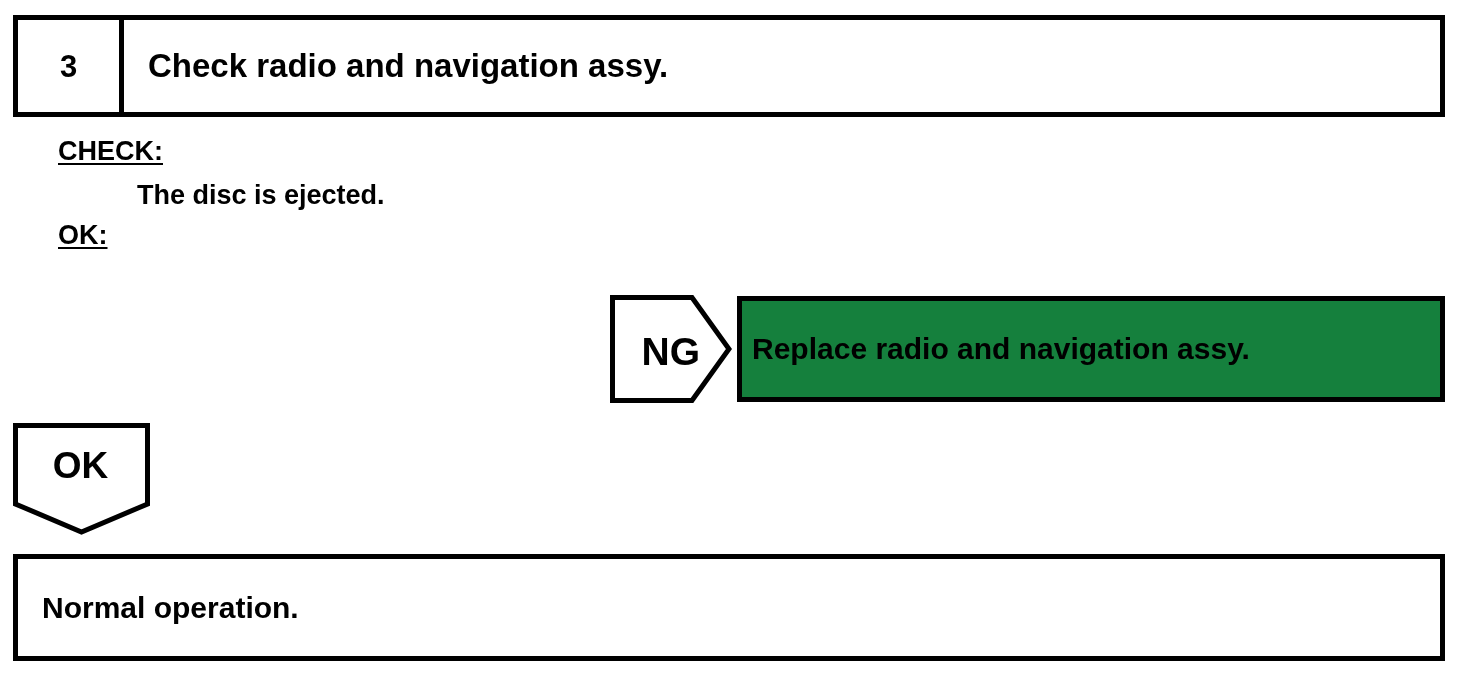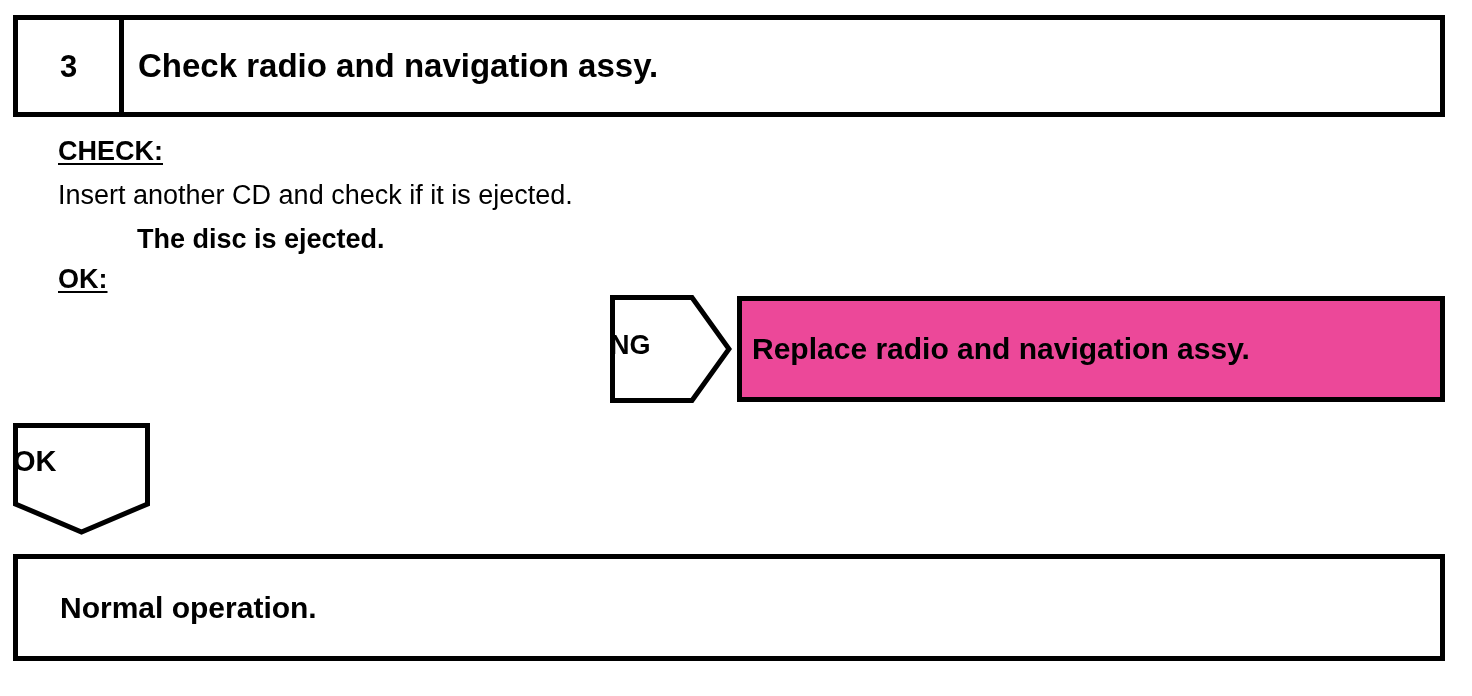--- a/index.html
+++ b/index.html
@@ -50,21 +50,21 @@
   }
   .step-number-text {
     font-size: 31px;
     font-weight: bold;
     line-height: 1;
   }
   .step-title-cell {
     flex: 1 1 auto;
     display: flex;
     align-items: center;
-    padding-left: 14px;
+    padding-left: 24px;
     box-sizing: border-box;
     border-radius: 17px;
   }
   .step-title-text {
     font-size: 33px;
     font-weight: bold;
     line-height: 1.05;
     white-space: nowrap;
   }
 
@@ -107,36 +107,36 @@
   .ng-arrow svg {
     display: block;
     width: 122px;
     height: 108px;
   }
   .ng-label {
     position: absolute;
     left: 610px;
     top: 332px;
     width: 90px;
-    text-align: left;
-    font-size: 27px;
+    text-align: right;
+    font-size: 39px;
     font-weight: bold;
     line-height: 1;
     white-space: nowrap;
   }
 
   .ng-action-box {
     position: absolute;
     left: 737px;
     top: 296px;
     width: 708px;
     height: 106px;
     box-sizing: border-box;
     border: 5px solid #000000;
-    background: #ec4899;
+    background: #15803d;
     display: flex;
     align-items: center;
     padding-left: 10px;
   }
   .ng-action-text {
     font-size: 30px;
     font-weight: bold;
     line-height: 1.05;
     white-space: nowrap;
   }
@@ -152,39 +152,40 @@
   .ok-arrow svg {
     display: block;
     width: 137px;
     height: 112px;
   }
   .ok-label {
     position: absolute;
     left: 13px;
     top: 447px;
     width: 135px;
-    font-size: 29px;
+    text-align: center;
+    font-size: 37px;
     font-weight: bold;
     line-height: 1;
     white-space: nowrap;
   }
 
   
   .result-box {
     position: absolute;
     left: 13px;
     top: 554px;
     width: 1432px;
     height: 107px;
     box-sizing: border-box;
     border: 5px solid #000000;
     background: #ffffff;
     display: flex;
     align-items: center;
-    padding-left: 42px;
+    padding-left: 24px;
   }
   .result-text {
     font-size: 30px;
     font-weight: bold;
     line-height: 1.05;
     white-space: nowrap;
   }
 </style>
 </head>
 <body>
@@ -196,23 +197,20 @@
       <span class="step-number-text">3</span>
     </div>
     <div class="step-title-cell">
       <span class="step-title-text">Check radio and navigation assy.</span>
     </div>
   </div>
 
   <div class="instructions">
     <div class="instr-line">
       <span class="instr-heading">CHECK:</span>
-    </div>
-    <div class="instr-line">
-      <span class="instr-body">Insert another CD and check if it is ejected.</span>
     </div>
     <div class="instr-line instr-result">The disc is ejected.</div>
     <div class="instr-line">
       <span class="instr-heading">OK:</span>
     </div>
   </div>
 
   <div class="ng-arrow">
     <svg viewBox="0 0 122 108" xmlns="http://www.w3.org/2000/svg" aria-hidden="true">
       <polygon points="2.5,2.5 82,2.5 119,54 82,105.5 2.5,105.5" fill="#ffffff" stroke="#000000" stroke-width="5" stroke-linejoin="miter"></polygon>

